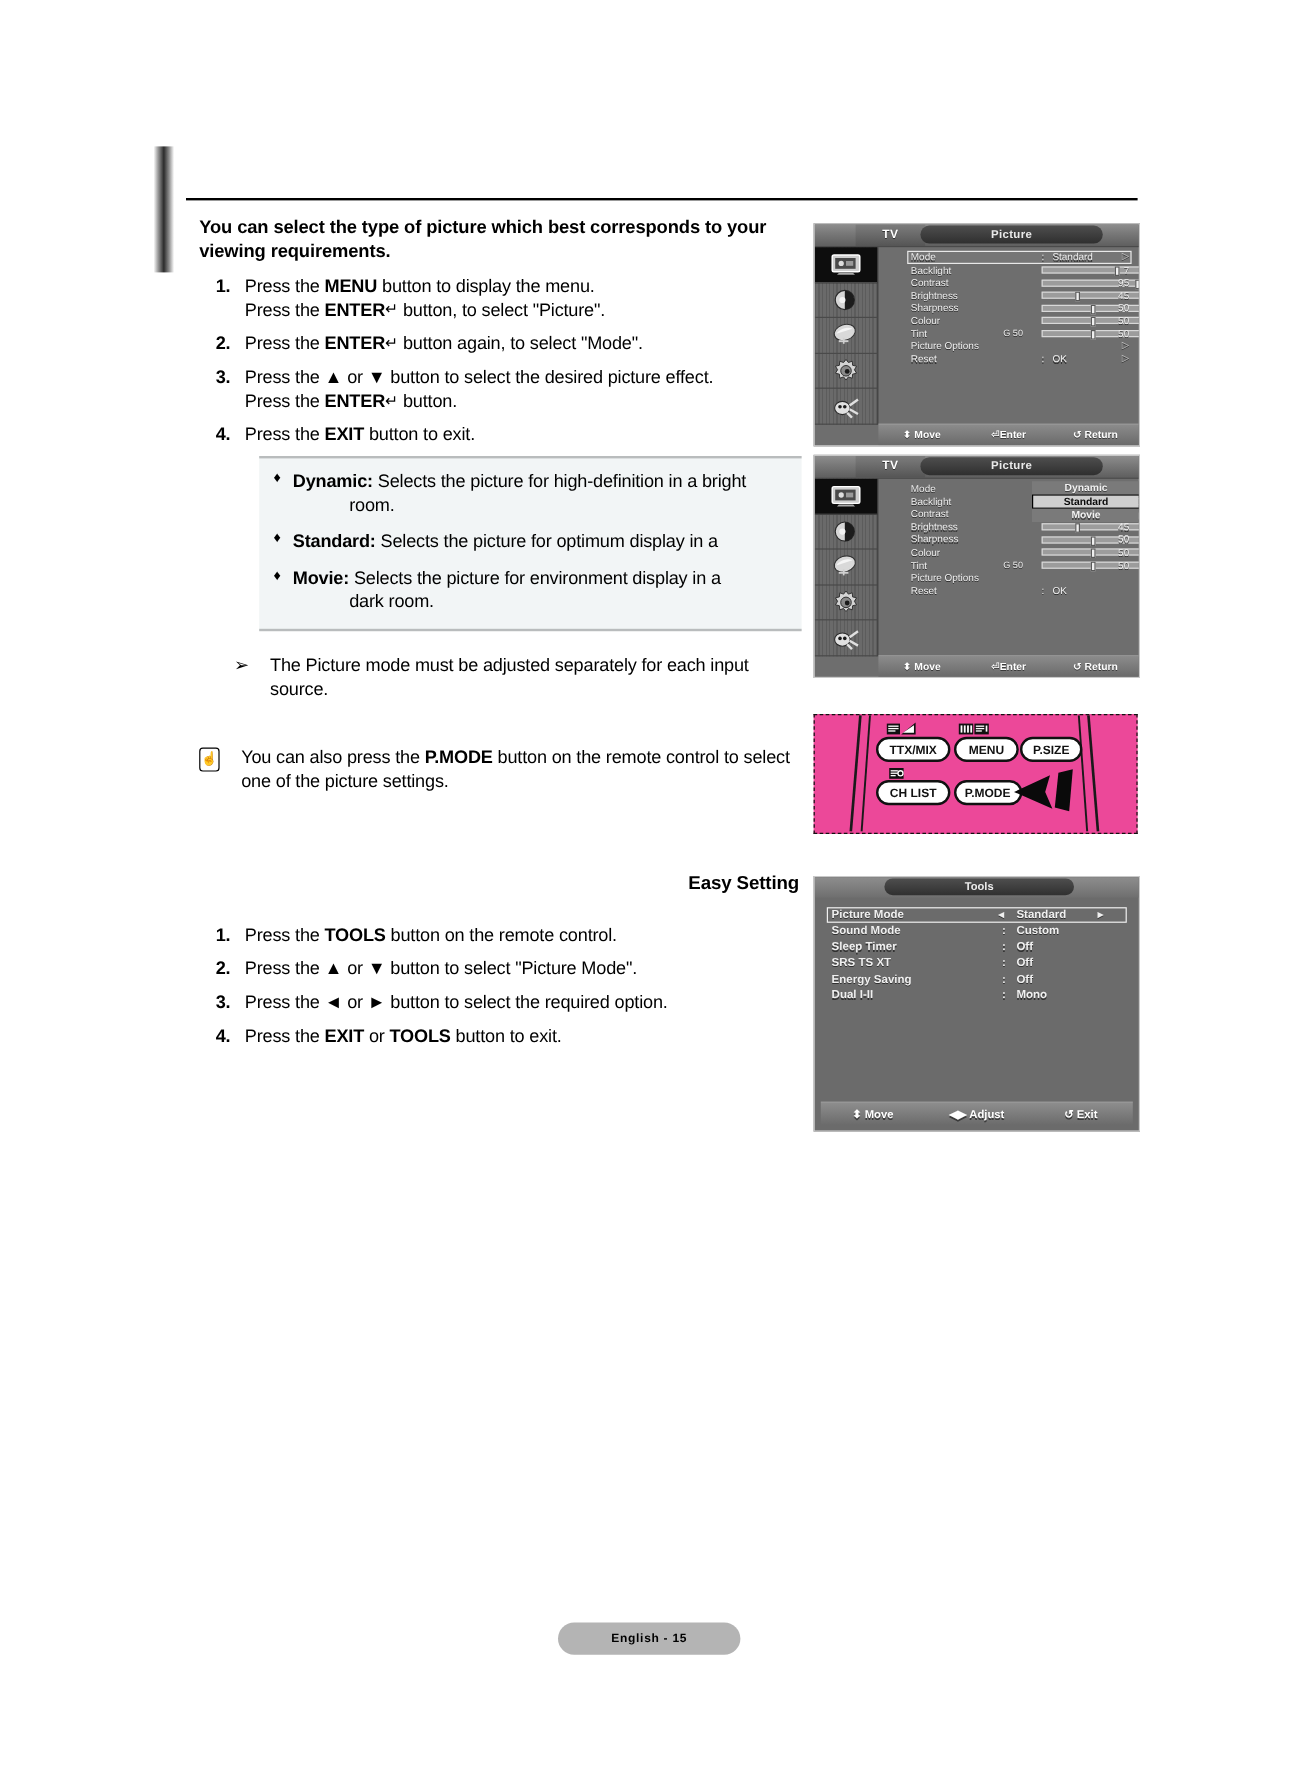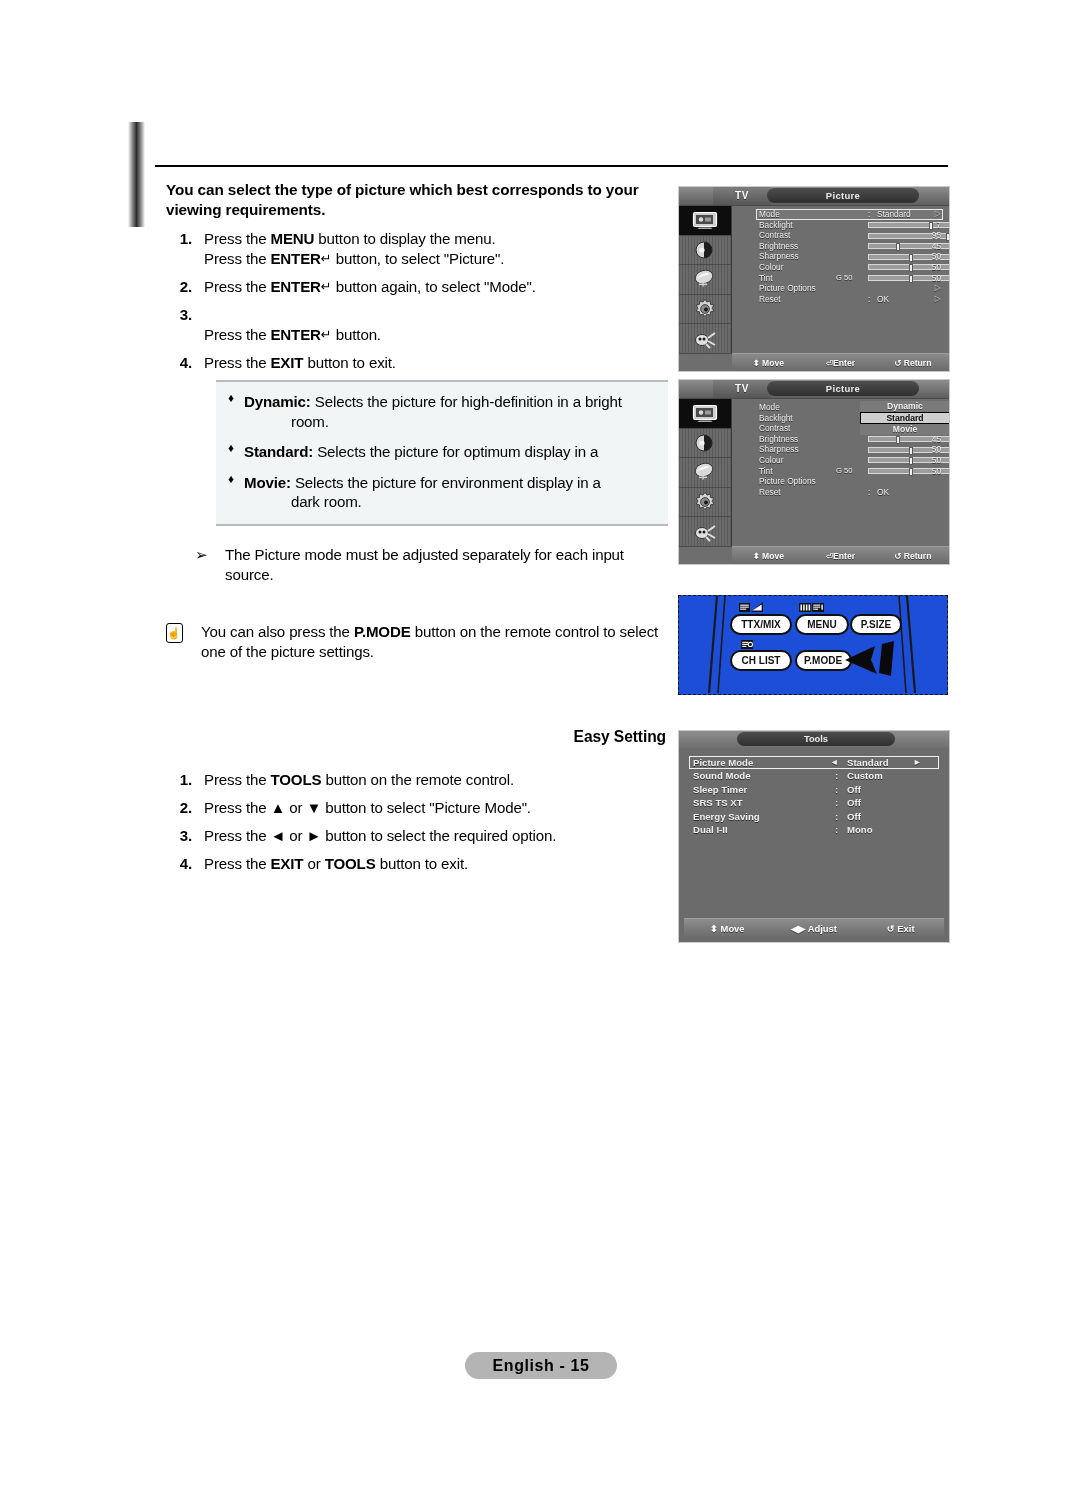--- a/index.html
+++ b/index.html
@@ -364,21 +364,21 @@
 
   
   #remote {
     position: absolute;
     left: 678px;
     top: 595px;
     width: 270px;
     height: 100px;
     border: 1.6px dashed #111;
     box-sizing: border-box;
-    background: #1d4ed8;
+    background: #ec4899;
   }
   #remote svg { display: block; }
 
   
   #tools-osd {
     position: absolute;
     left: 678px;
     top: 730px;
     width: 272px;
     height: 213px;
@@ -449,21 +449,21 @@
 
   
   #footer-badge {
     position: absolute;
     left: 465px;
     top: 1352px;
     width: 152px;
     height: 27px;
     background: #b4b4b4;
     border-radius: 14px;
-    font-size: 16px;
+    font-size: 10px;
     font-weight: bold;
     text-align: center;
     line-height: 27px;
     letter-spacing: 0.6px;
   }
 </style>
 </head>
 <body>
 
 <div id="title-bar">
@@ -481,21 +481,21 @@
     <span><span>Press the </span><b>ENTER</b><span class="enter-glyph">↵</span><span> button, to select "Picture".</span></span>
   </div>
 
   <div class="step">
     <span class="num">2.</span>
     <span><span>Press the </span><b>ENTER</b><span class="enter-glyph">↵</span><span> button again, to select "Mode".</span></span>
   </div>
 
   <div class="step">
     <span class="num">3.</span>
-    <br>
+    <span>Press the ▲ or ▼ button to select the desired picture effect.</span><br>
     <span><span>Press the </span><b>ENTER</b><span class="enter-glyph">↵</span><span> button.</span></span>
   </div>
 
   <div class="step">
     <span class="num">4.</span>
     <span><span>Press the </span><b>EXIT</b><span> button to exit.</span></span>
   </div>
 </div>
 
 <div id="bullet-box">

